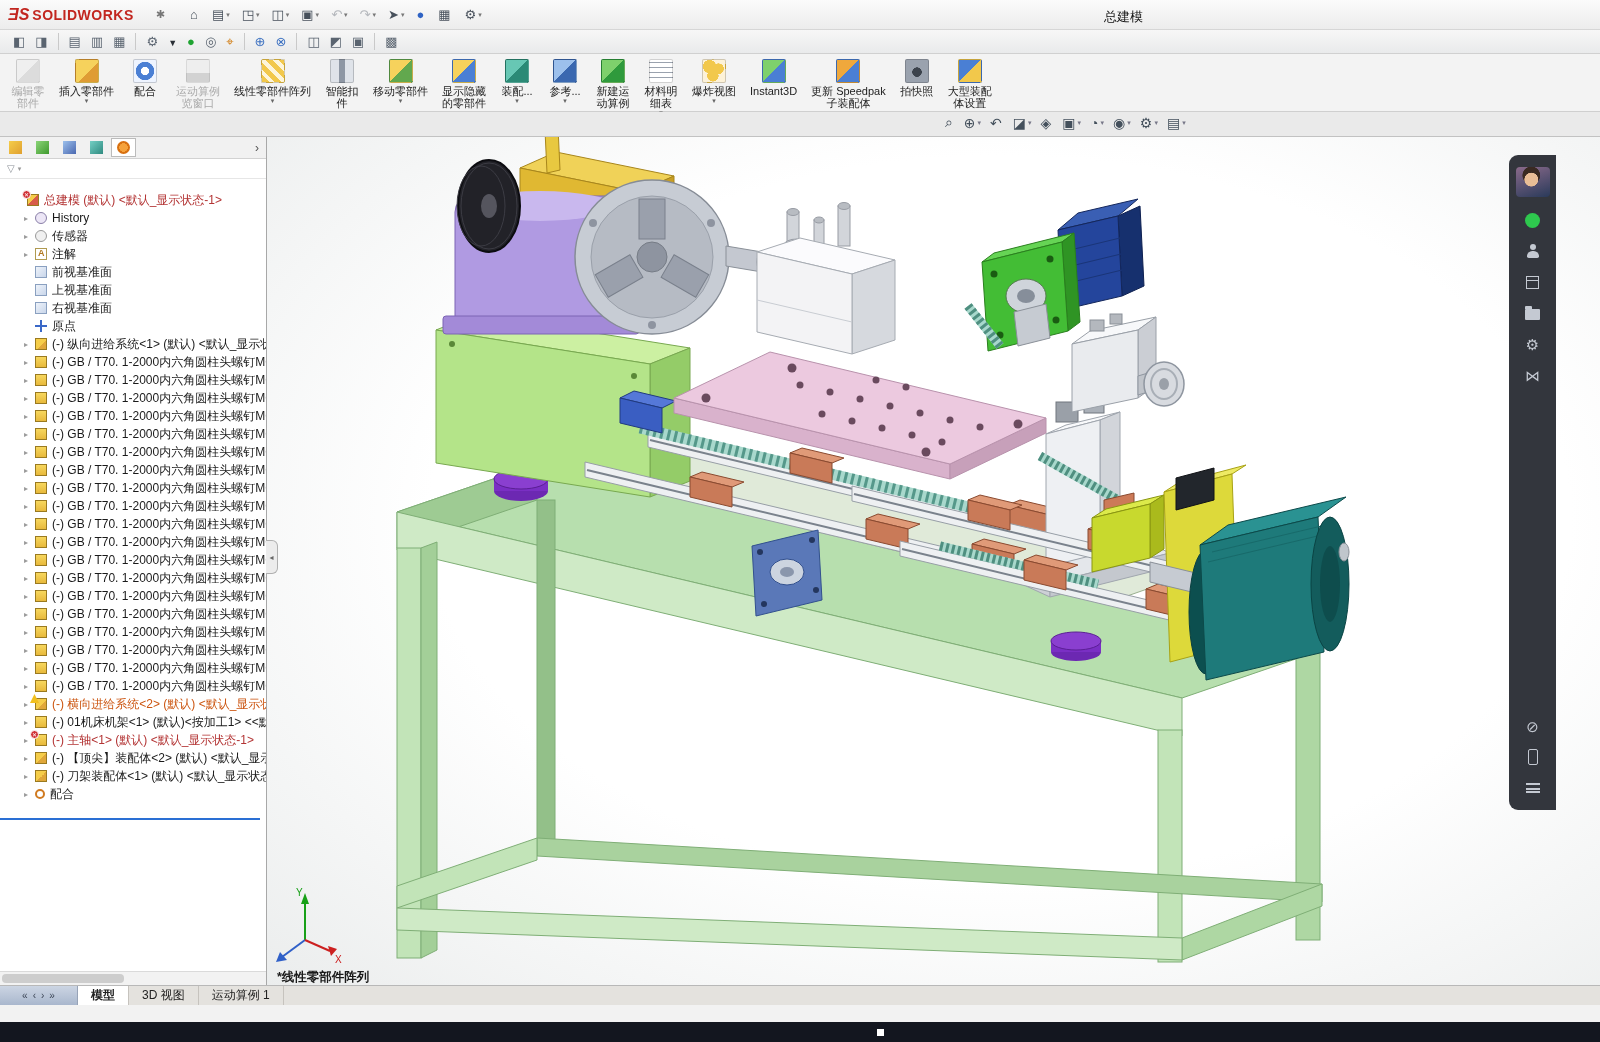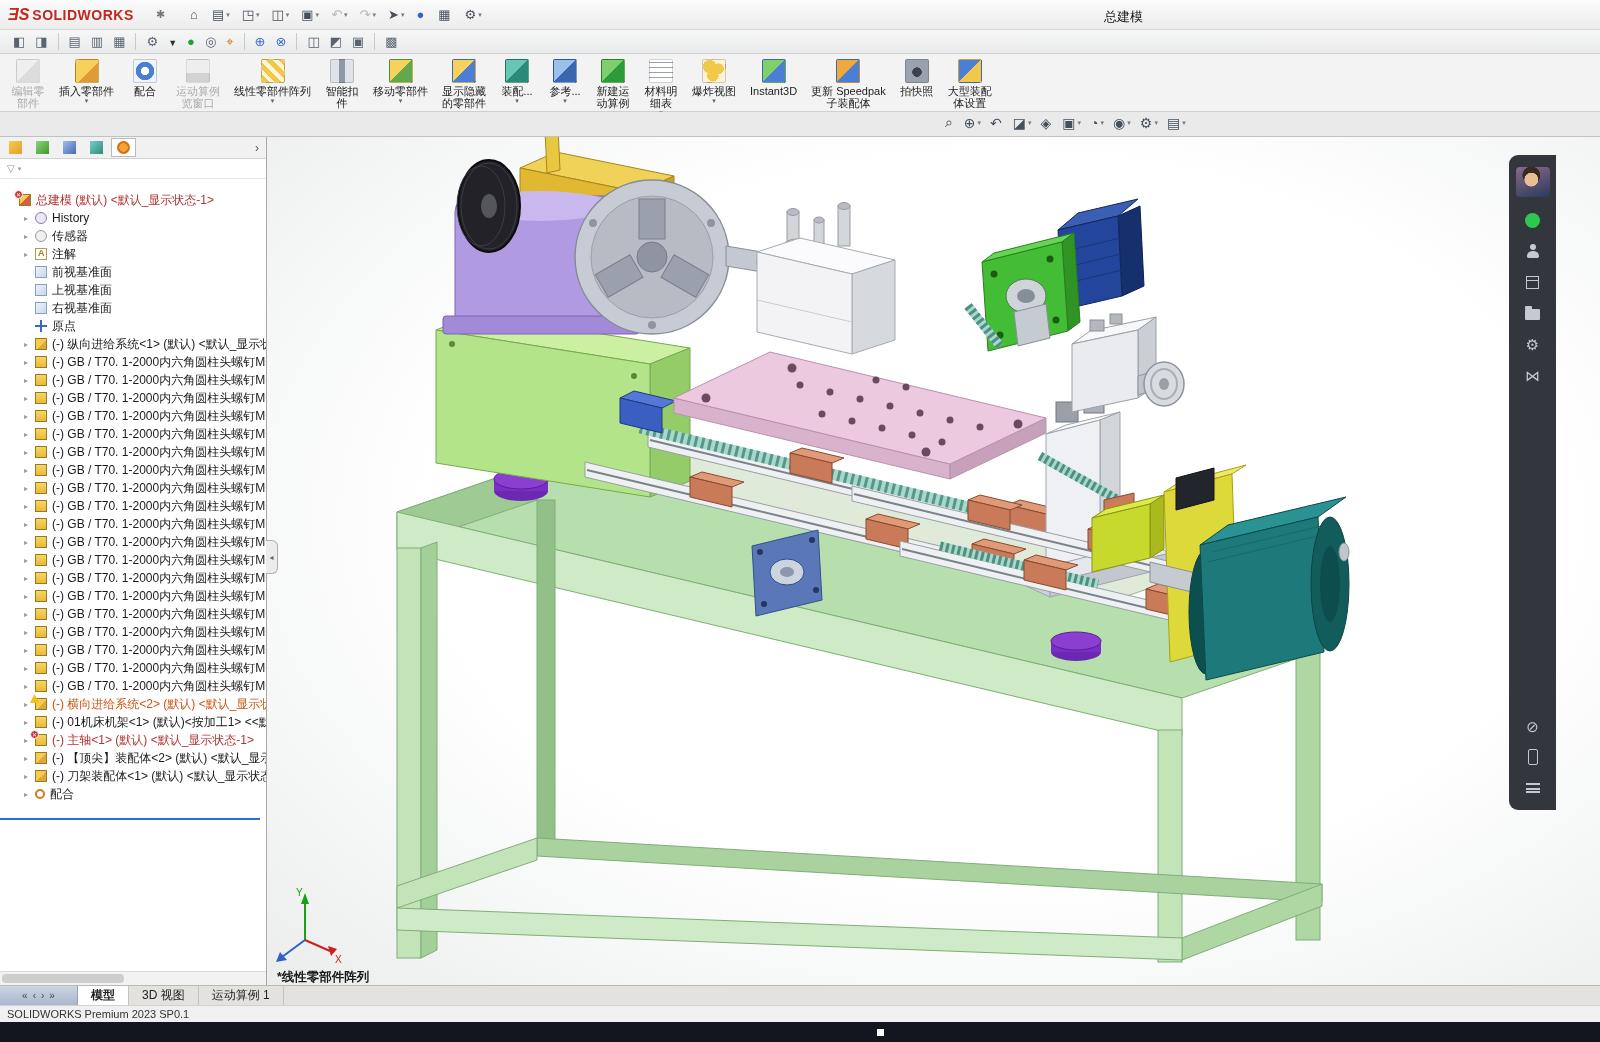--- a/index.html
+++ b/index.html
@@ -74,21 +74,21 @@
   .pt-2{background:linear-gradient(135deg,#8bd478,#3f9a2e)}
   .pt-3{background:linear-gradient(135deg,#9cc0ec,#4a68b0)}
   .pt-4{background:linear-gradient(135deg,#74cfc4,#2f8a80)}
   .pt-5{background:radial-gradient(circle,#f5a23c 0 45%,#d87010 48% 100%);border-radius:50%}
   .pchev{margin-left:auto;color:#555;font-size:12px;padding-right:4px}
   .filterrow{height:20px;border-bottom:1px solid #e6e6e6;display:flex;align-items:center;gap:3px;padding:0 7px;font-size:11px;color:#888}
   .funnel{font-size:10px;color:#8a8f96}
   .fcaret{font-size:7px;color:#999}
   .tree{position:absolute;left:0;top:46px;right:0;bottom:14px;overflow:hidden;padding-top:8px;font-size:12px}
   .trow{height:18px;display:flex;align-items:center;padding-left:24px;white-space:nowrap;cursor:default}
-  .trow.root{padding-left:8px}
+  .trow.root{padding-left:16px}
   .arr{width:11px;font-size:8px;color:#9a9a9a;flex:none}
   .ticon{width:12px;height:12px;flex:none;margin-right:5px;position:relative}
   .ti-asm{background:linear-gradient(135deg,#f5cd4a 55%,#e0a73a 55%);border:1px solid #9a7a20}
   .ti-top{background:linear-gradient(135deg,#f5cd4a 50%,#d85c4a 50%);border:1px solid #9a7a20}
   .ti-part{background:linear-gradient(180deg,#f7d75e,#e8b93c);border:1px solid #9a7a20}
   .ti-hist{background:#ece6f6;border:1px solid #8a80a8;border-radius:50%}
   .ti-sens{background:#f0f0f0;border:1px solid #999;border-radius:50%}
   .ti-anno{background:#fff;border:1px solid #b09a50}
   .ti-anno::after{content:"A";position:absolute;left:2px;top:-1px;font-size:9px;color:#b07820;font-weight:bold}
   .ti-plane{background:linear-gradient(135deg,#eef3fa,#c9d6ea);border:1px solid #8aa0c0}
@@ -1034,21 +1034,18 @@
 
         <span class="vtab active">模型</span>
 
         <span class="vtab">3D 视图</span>
 
         <span class="vtab">运动算例 1</span>
 
     </div>
   </div>
 
-  <div class="statusbar">
-    <span>SOLIDWORKS Premium 2023 SP0.1</span>
-  </div>
 
   <div class="taskbar">
     <div class="taskdot"></div>
   </div>
 
 </div>
 
 </body></html>

